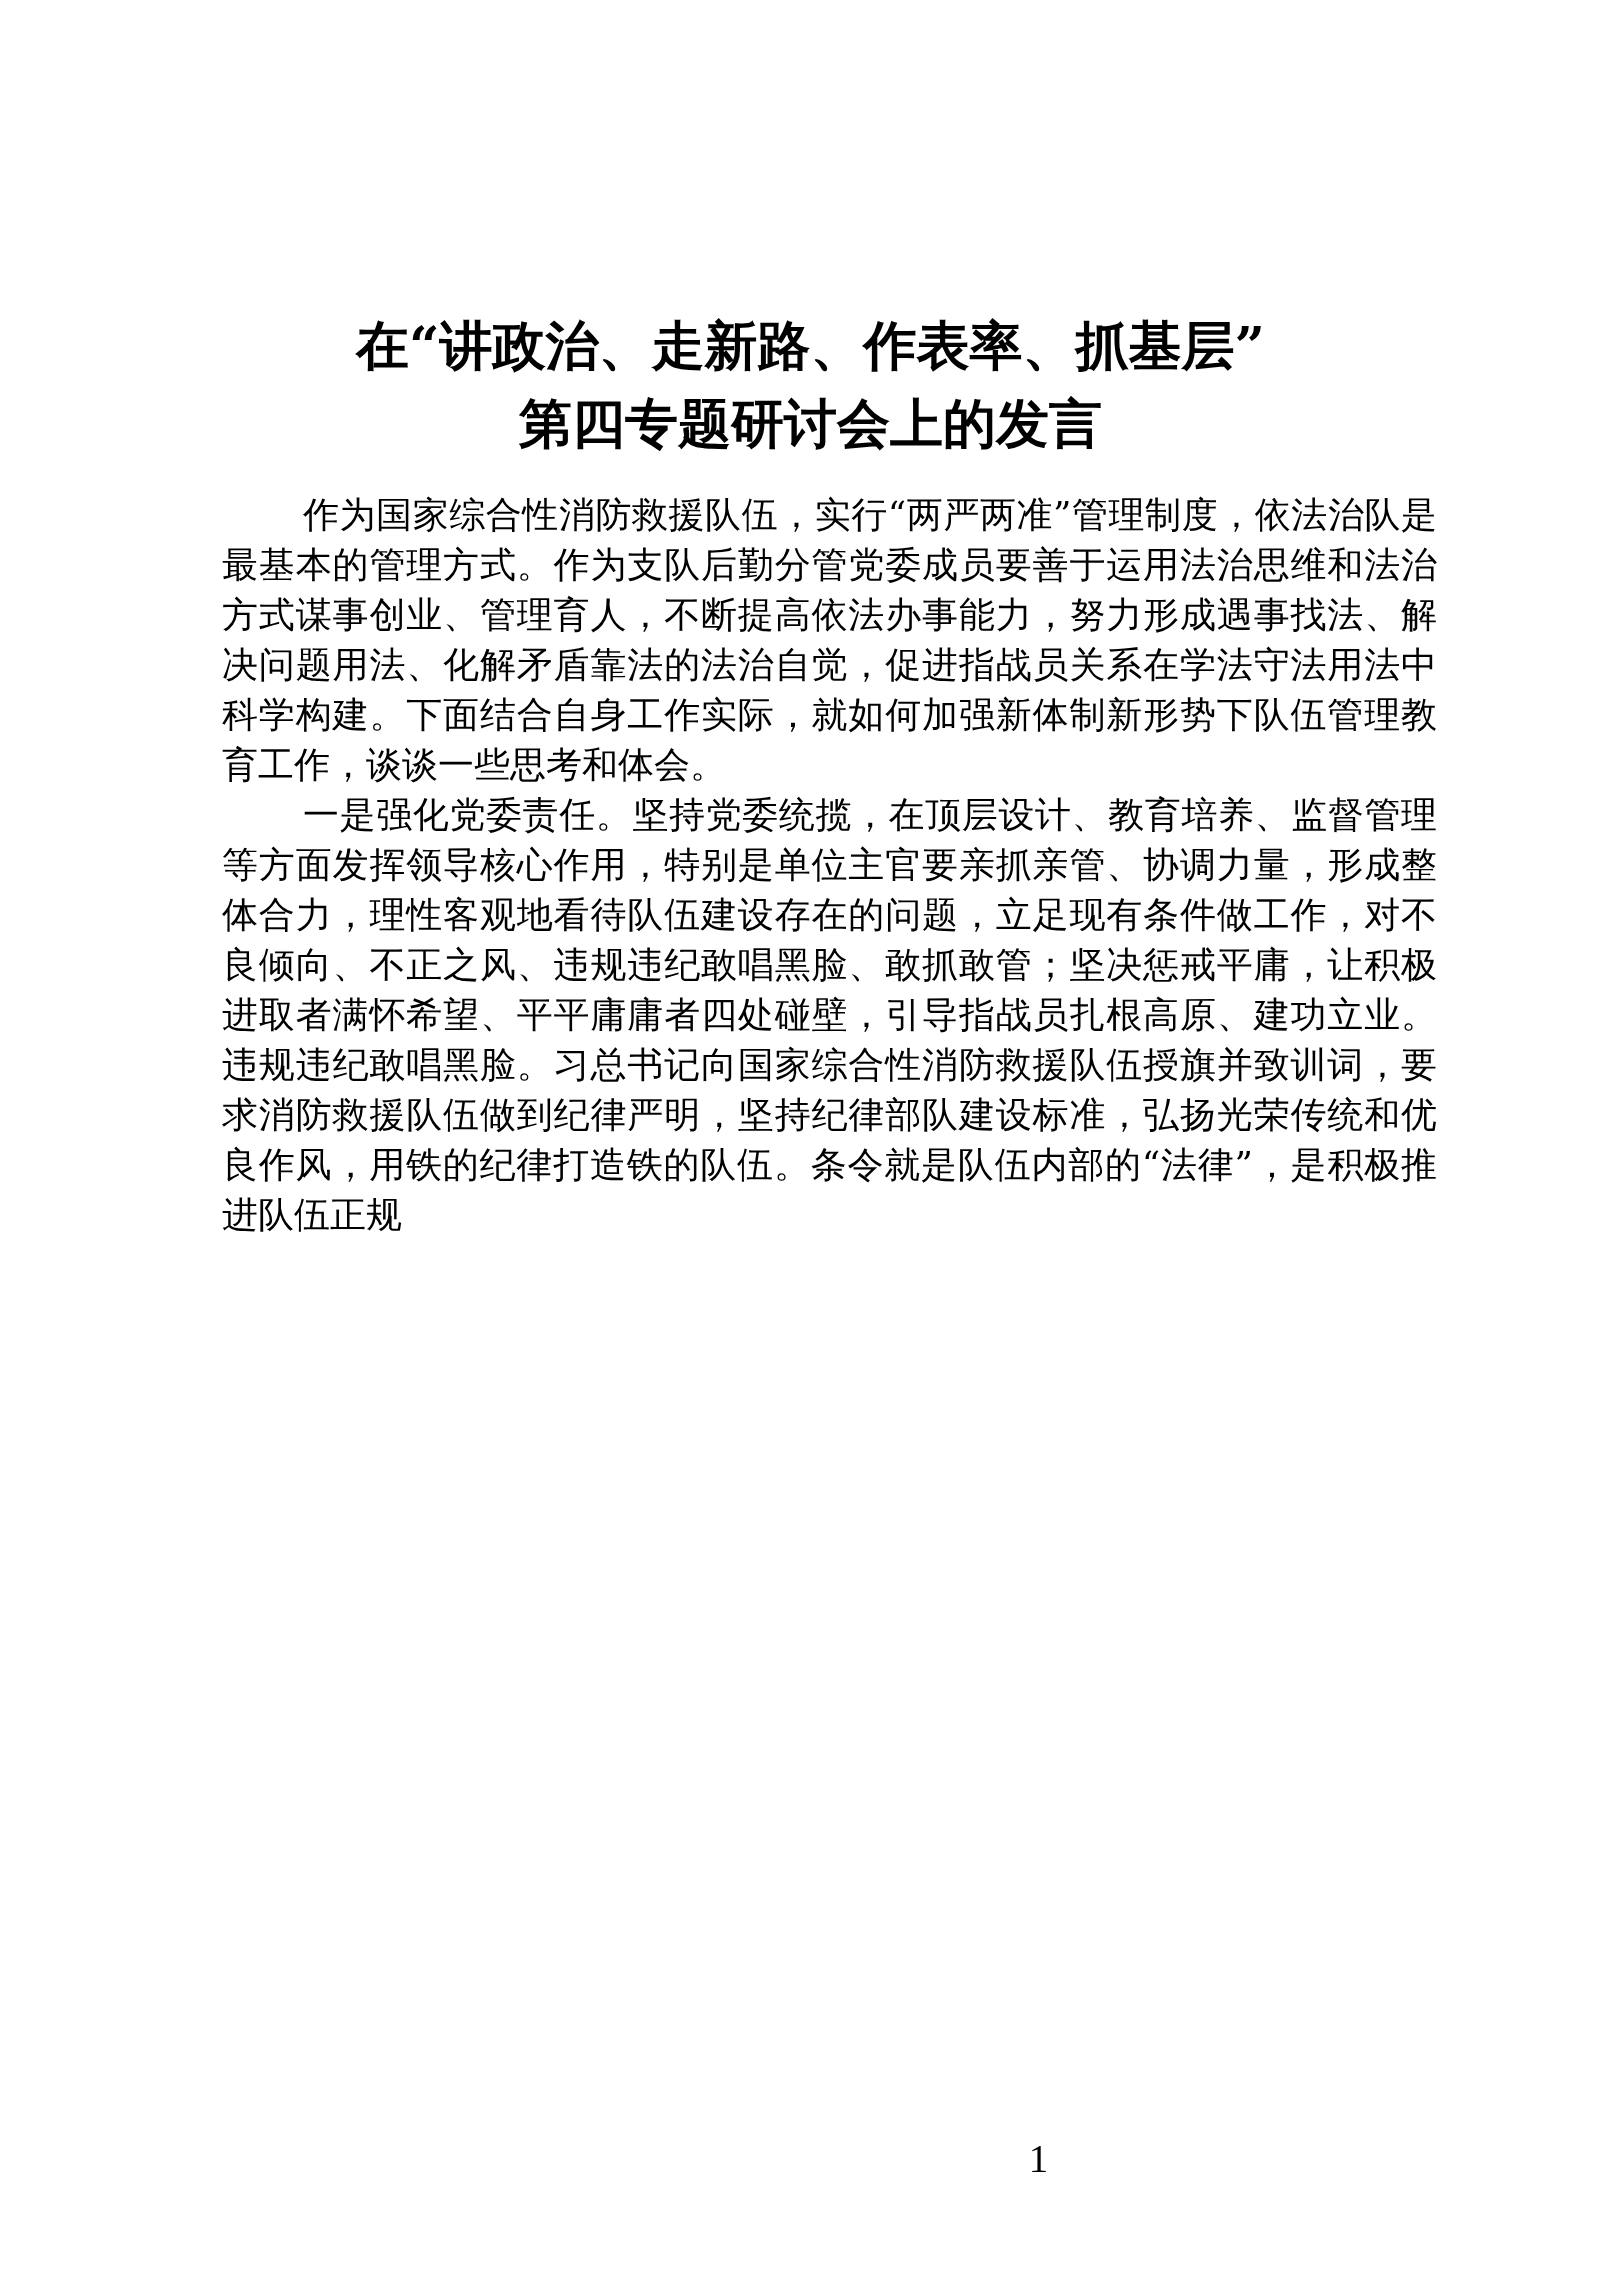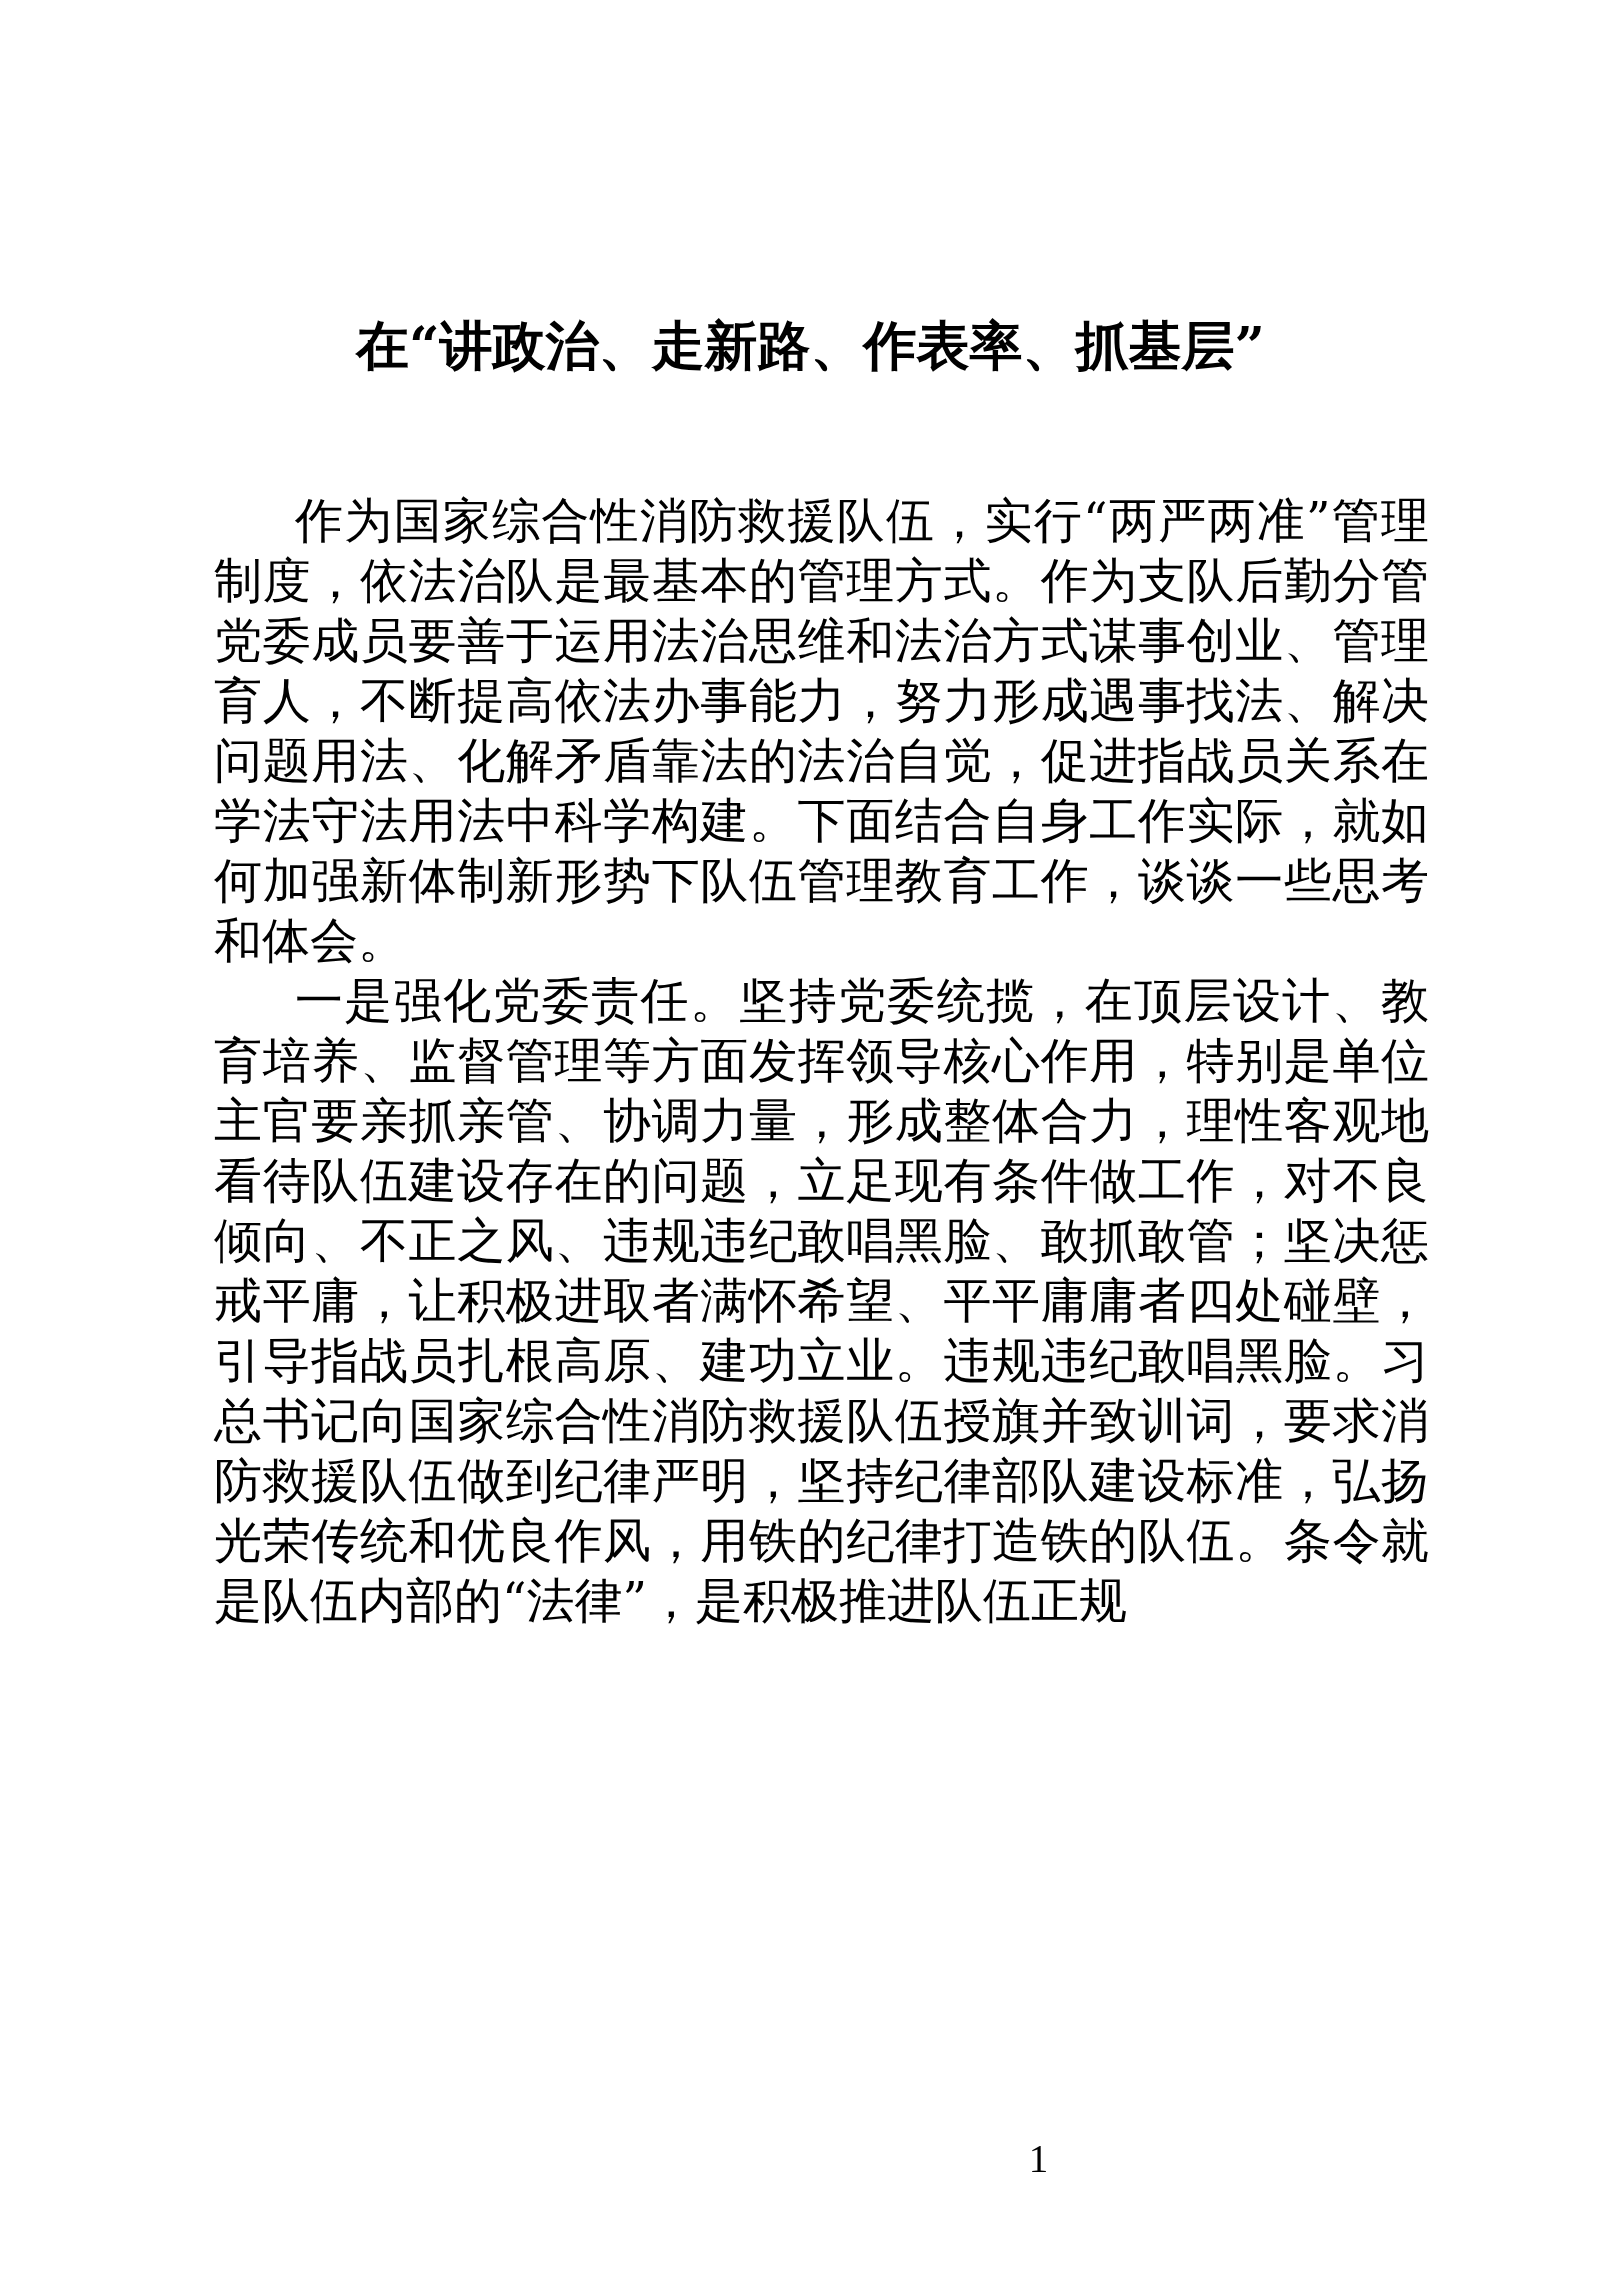--- a/index.html
+++ b/index.html
@@ -4,34 +4,35 @@
 <style>
   html, body { margin: 0; padding: 0; background: #ffffff; }
   body { width: 1621px; height: 2293px; position: relative; overflow: hidden;
          font-family: "DejaVu Serif", "Liberation Serif", serif; color: #000; }
   .page { position: absolute; left: 0; top: 0; width: 1621px; height: 2257px; background: #fff; }
   .title { position: absolute; left: 0; width: 1621px; text-align: center;
            font-family: "DejaVu Serif", "Liberation Serif", serif; font-weight: bold;
            font-size: 53px; line-height: 78px; letter-spacing: 0px; }
   .title.l1 { top: 306px; }
   .title.l2 { top: 384px; }
-  .body { position: absolute; left: 214px; top: 490px; width: 1215px;
-          font-size: 48px; line-height: 60px; text-align: justify;
+  .body { position: absolute; left: 222px; top: 490px; width: 1215px;
+          font-size: 36px; line-height: 50px; text-align: justify;
           text-align-last: left; }
   .body p { margin: 0; text-indent: 81px; }
   .body p.heading { font-family: "DejaVu Sans", "Liberation Sans", sans-serif; font-weight: bold; }
   .bold { font-weight: normal; font-family: "DejaVu Sans", "Liberation Sans", sans-serif; }
   .page-number { position: absolute; left: 1019px; top: 2135px; width: 39px; text-align: center;
                  font-family: "Liberation Serif", serif; font-size: 39px; line-height: 47px; }
 </style>
 </head>
 <body>
 
 <div class="page">
   <div class="title l1">在“讲政治、走新路、作表率、抓基层”</div>
+  <div class="title l2">第四专题研讨会上的发言</div>
 
   <div class="body">
     <p>作为国家综合性消防救援队伍，实行“两严两准”管理制度，依法治队是最基本的管理方式。作为支队后勤分管党委成员要善于运用法治思维和法治方式谋事创业、管理育人，不断提高依法办事能力，努力形成遇事找法、解决问题用法、化解矛盾靠法的法治自觉，促进指战员关系在学法守法用法中科学构建。下面结合自身工作实际，就如何加强新体制新形势下队伍管理教育工作，谈谈一些思考和体会。</p>
     <p><span class="bold">一是强化党委责任。</span><span>坚持党委统揽，在顶层设计、教育培养、监督管理等方面发挥领导核心作用，特别是单位主官要亲抓亲管、协调力量，形成整体合力，理性客观地看待队伍建设存在的问题，立足现有条件做工作，对不良倾向、不正之风、违规违纪敢唱黑脸、敢抓敢管；坚决惩戒平庸，让积极进取者满怀希望、平平庸庸者四处碰壁，引导指战员扎根高原、建功立业。</span><span class="bold">违规违纪敢唱黑脸。</span><span>习总书记向国家综合性消防救援队伍授旗并致训词，要求消防救援队伍做到纪律严明，坚持纪律部队建设标准，弘扬光荣传统和优良作风，用铁的纪律打造铁的队伍。条令就是队伍内部的“法律”，是积极推进队伍正规</span></p>
   </div>
 
   <div class="page-number">1</div>
 </div>
 
 

